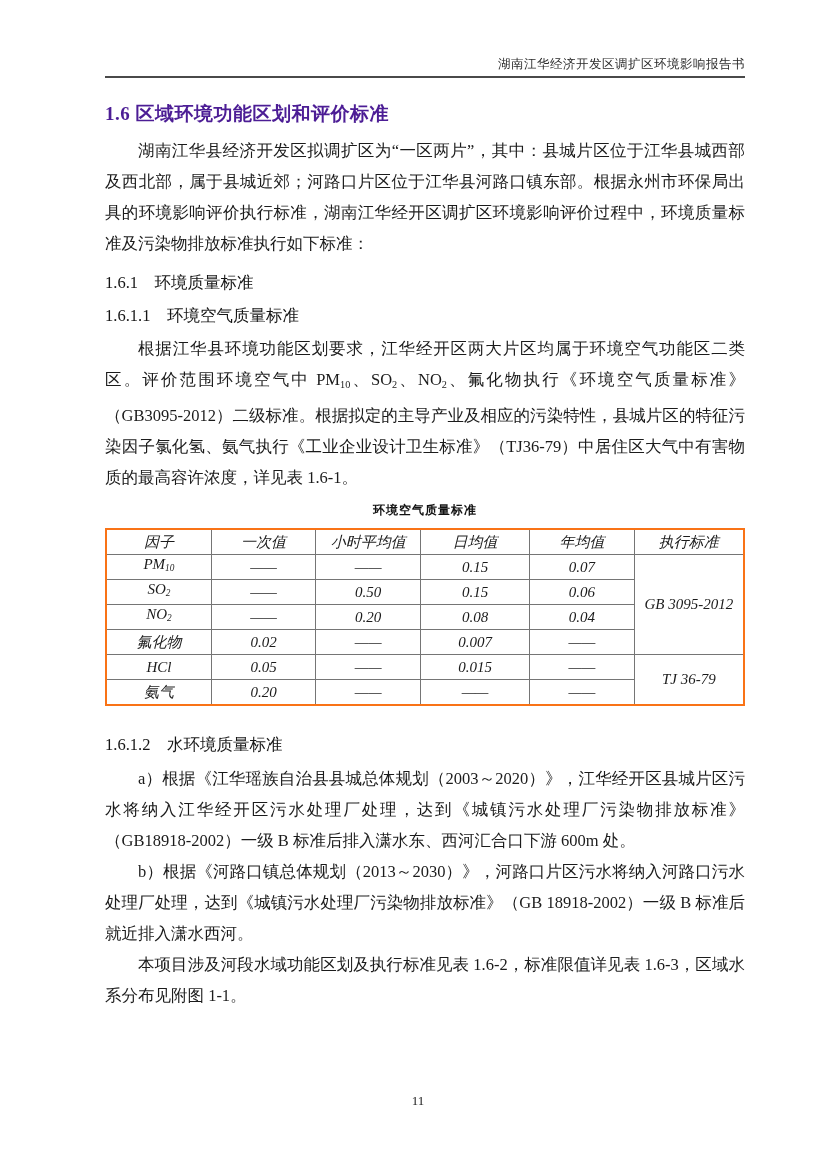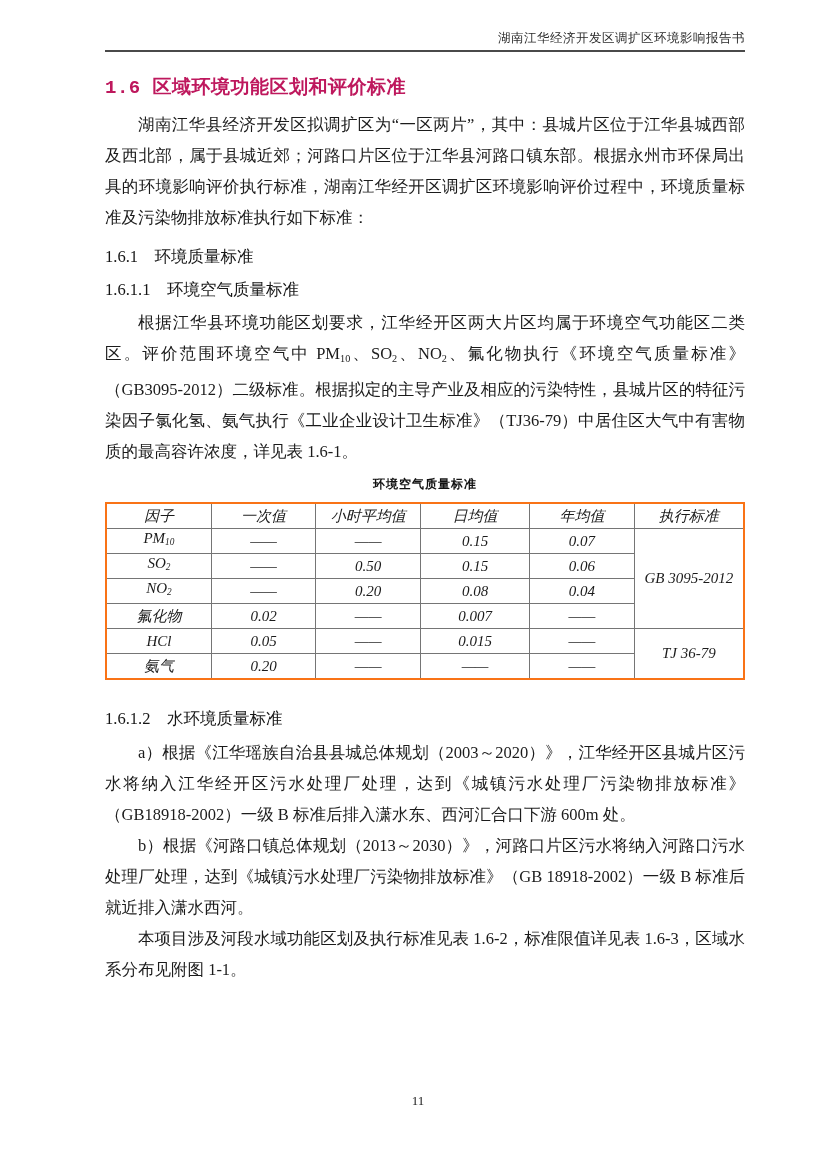--- a/index.html
+++ b/index.html
@@ -4,31 +4,31 @@
 <style>
   html,body { margin:0; padding:0; background:#ffffff; }
   .page {
     position:relative; width:827px; height:1169px; background:#ffffff;
     overflow:hidden; color:#1a1a1a;
     font-family:"Liberation Serif", serif;
   }
   .margins { margin-left:105px; margin-right:82px; }
 
   
-  .running-header { padding-top:31px; }
+  .running-header { padding-top:57px; }
   .header-title {
     text-align:right; font-size:12.5px; line-height:14px;
     letter-spacing:0.5px; color:#2a2a2a;
   }
   .header-rule { height:0; border-top:2px solid #4a4a4a; margin-top:5px; }
 
   
   .h-main {
-    font-family:Liberation Mono, monospace; font-size:19px; font-weight:700;
-    line-height:26px; margin:23px 0 0 0; letter-spacing:0.5px; color:#be185d;
+    font-family:Liberation Serif, serif; font-size:19px; font-weight:700;
+    line-height:26px; margin:23px 0 0 0; letter-spacing:0.5px; color:#4c1d95;
   }
   .h-sub {
     font-size:16.5px; font-weight:400; line-height:25px; margin:0; color:#151515;
   }
   .mt11 { margin-top:11px; }
   .mt8  { margin-top:8px; }
   .mt26 { margin-top:26px; }
 
   
   .body-para {

